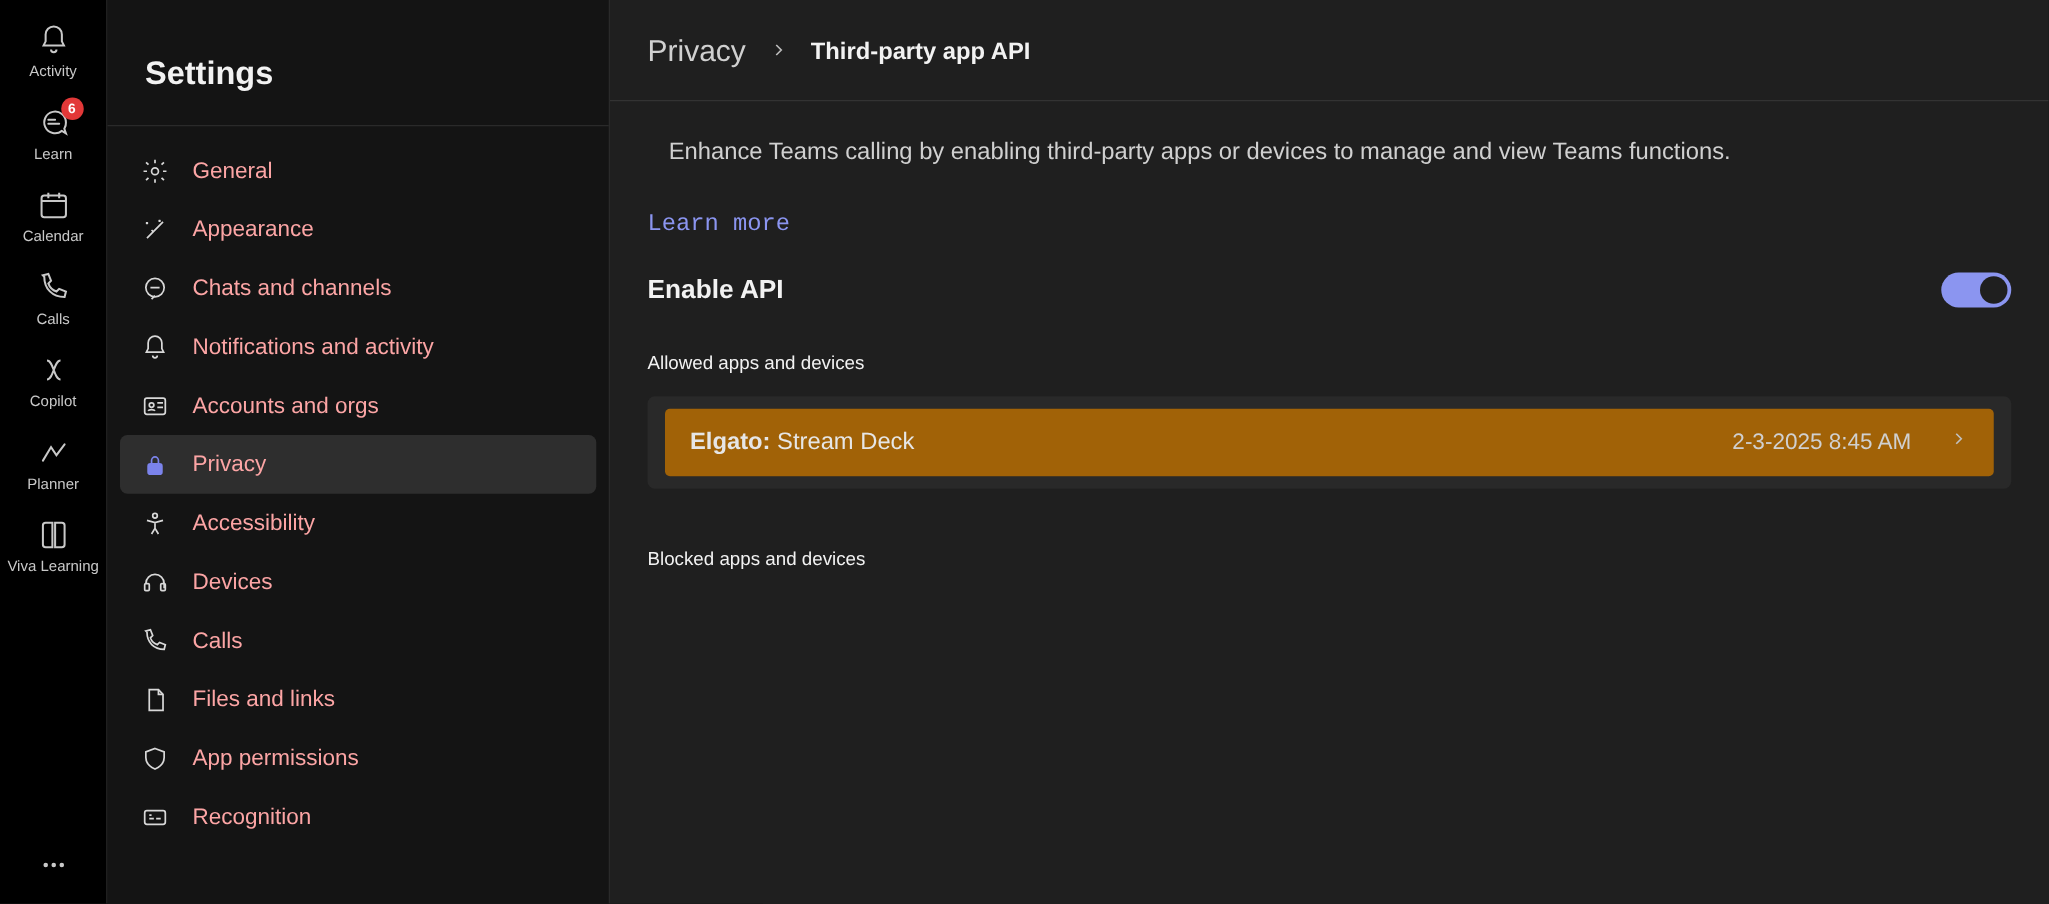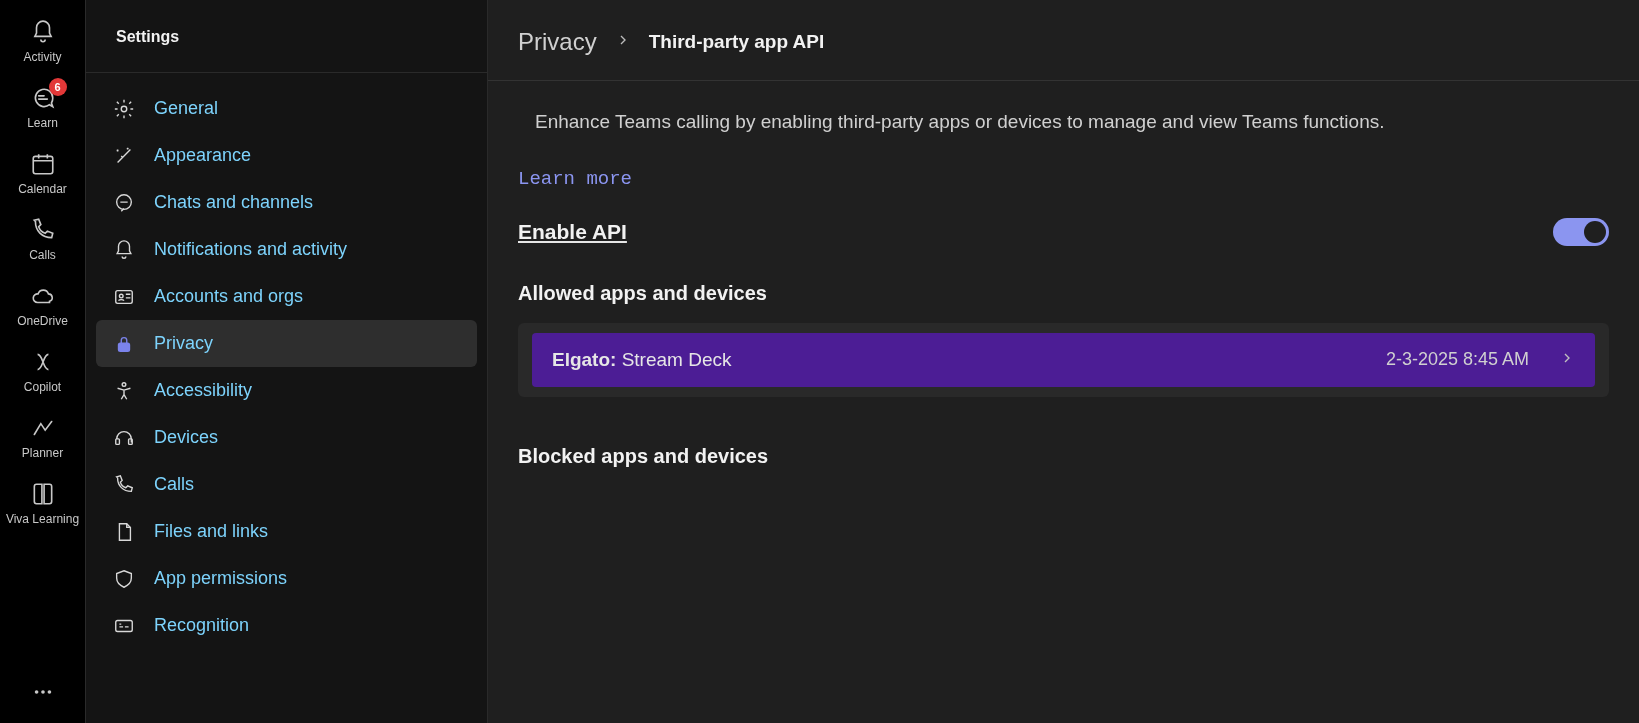--- a/index.html
+++ b/index.html
@@ -80,39 +80,39 @@
   
   .settings-sidebar {
     width: 402px;
     background: #141414;
     border-right: 1px solid #2a2a2a;
     flex-shrink: 0;
     display: flex;
     flex-direction: column;
   }
   .settings-title {
-    font-size: 16px;
+    font-size: 26px;
     font-weight: 700;
     color: #f2f2f2;
-    padding: 28px 0 26px 30px;
+    padding: 43px 0 26px 30px;
     border-bottom: 1px solid #2a2a2a;
   }
   .settings-list {
     padding: 12px 10px;
     overflow-y: auto;
   }
   .settings-item {
     display: flex;
     align-items: center;
     gap: 18px;
     padding: 0 16px;
     height: 47px;
     border-radius: 6px;
     cursor: pointer;
-    color: #7dd3fc;
+    color: #fca5a5;
     font-size: 18px;
   }
   .settings-item.active { background: #2e2e2e; }
   .settings-item .si-icon {
     width: 24px;
     height: 24px;
     display: flex;
     align-items: center;
     justify-content: center;
     flex-shrink: 0;
@@ -164,21 +164,20 @@
     cursor: pointer;
     display: inline-block;
     margin-bottom: 28px;
     font-family: Liberation Mono, monospace;
   }
   .section-row {
     display: flex;
     align-items: center;
     justify-content: space-between;
     margin-bottom: 36px;
-    text-decoration: underline;
   }
   .section-title {
     font-size: 21px;
     font-weight: 700;
     color: #f2f2f2;
   }
   .toggle {
     width: 56px;
     height: 28px;
     background: #8b95f0;
@@ -189,35 +188,35 @@
   .toggle .knob {
     width: 22px;
     height: 22px;
     background: #1f1f1f;
     border-radius: 50%;
     position: absolute;
     top: 3px;
     right: 3px;
   }
   .subsection-title {
-    font-size: 20px;
-    font-weight: 700;
+    font-size: 15px;
+    font-weight: 400;
     color: #f2f2f2;
     margin-bottom: 18px;
   }
   .device-card {
     background: #292929;
     border-radius: 6px;
     padding: 10px 14px;
   }
   .device-item {
     display: flex;
     align-items: center;
     justify-content: space-between;
-    background: #4c1d95;
+    background: #a16207;
     border-radius: 4px;
     padding: 16px 20px;
     cursor: pointer;
   }
   .device-left {
     font-size: 19px;
     color: #e6e6e6;
   }
   .device-left .vendor { font-weight: 700; }
   .device-right {
@@ -266,28 +265,20 @@
     </div>
     <div class="rail-label">Calendar</div>
   </div>
   <div class="rail-item">
     <div class="rail-icon">
       <svg viewBox="0 0 24 24">
           <path d="M5 4c0 9 6 15 15 15l1-4-5-2-2 2c-3-1-5-3-6-6l2-2-2-5-4 1z"></path>
         </svg>
     </div>
     <div class="rail-label">Calls</div>
-  </div>
-  <div class="rail-item">
-    <div class="rail-icon">
-      <svg viewBox="0 0 24 24">
-          <path d="M7 18a4 4 0 1 1 .5-7.97A5 5 0 0 1 17 10a3.5 3.5 0 0 1 1 6.86V18H7z"></path>
-        </svg>
-    </div>
-    <div class="rail-label">OneDrive</div>
   </div>
   <div class="rail-item">
     <div class="rail-icon">
       <svg viewBox="0 0 24 24">
           <path d="M7 5c5 0 5 14 10 14M17 5c-5 0-5 14-10 14"></path>
         </svg>
     </div>
     <div class="rail-label">Copilot</div>
   </div>
   <div class="rail-item">

